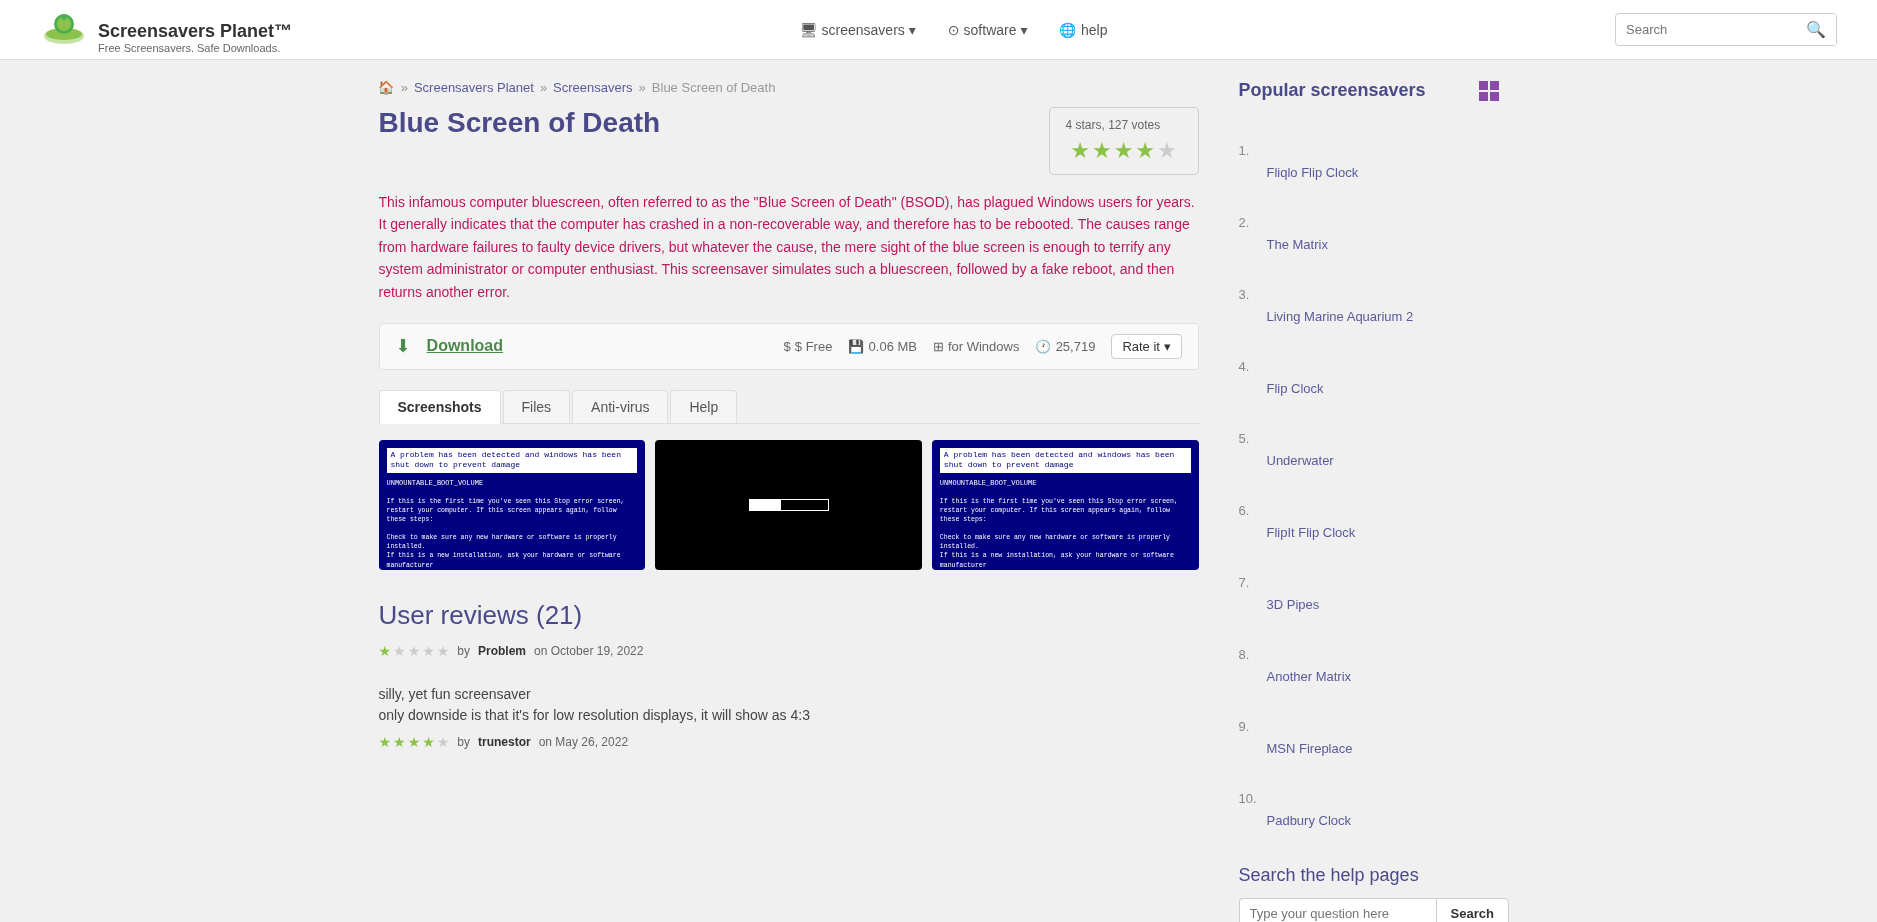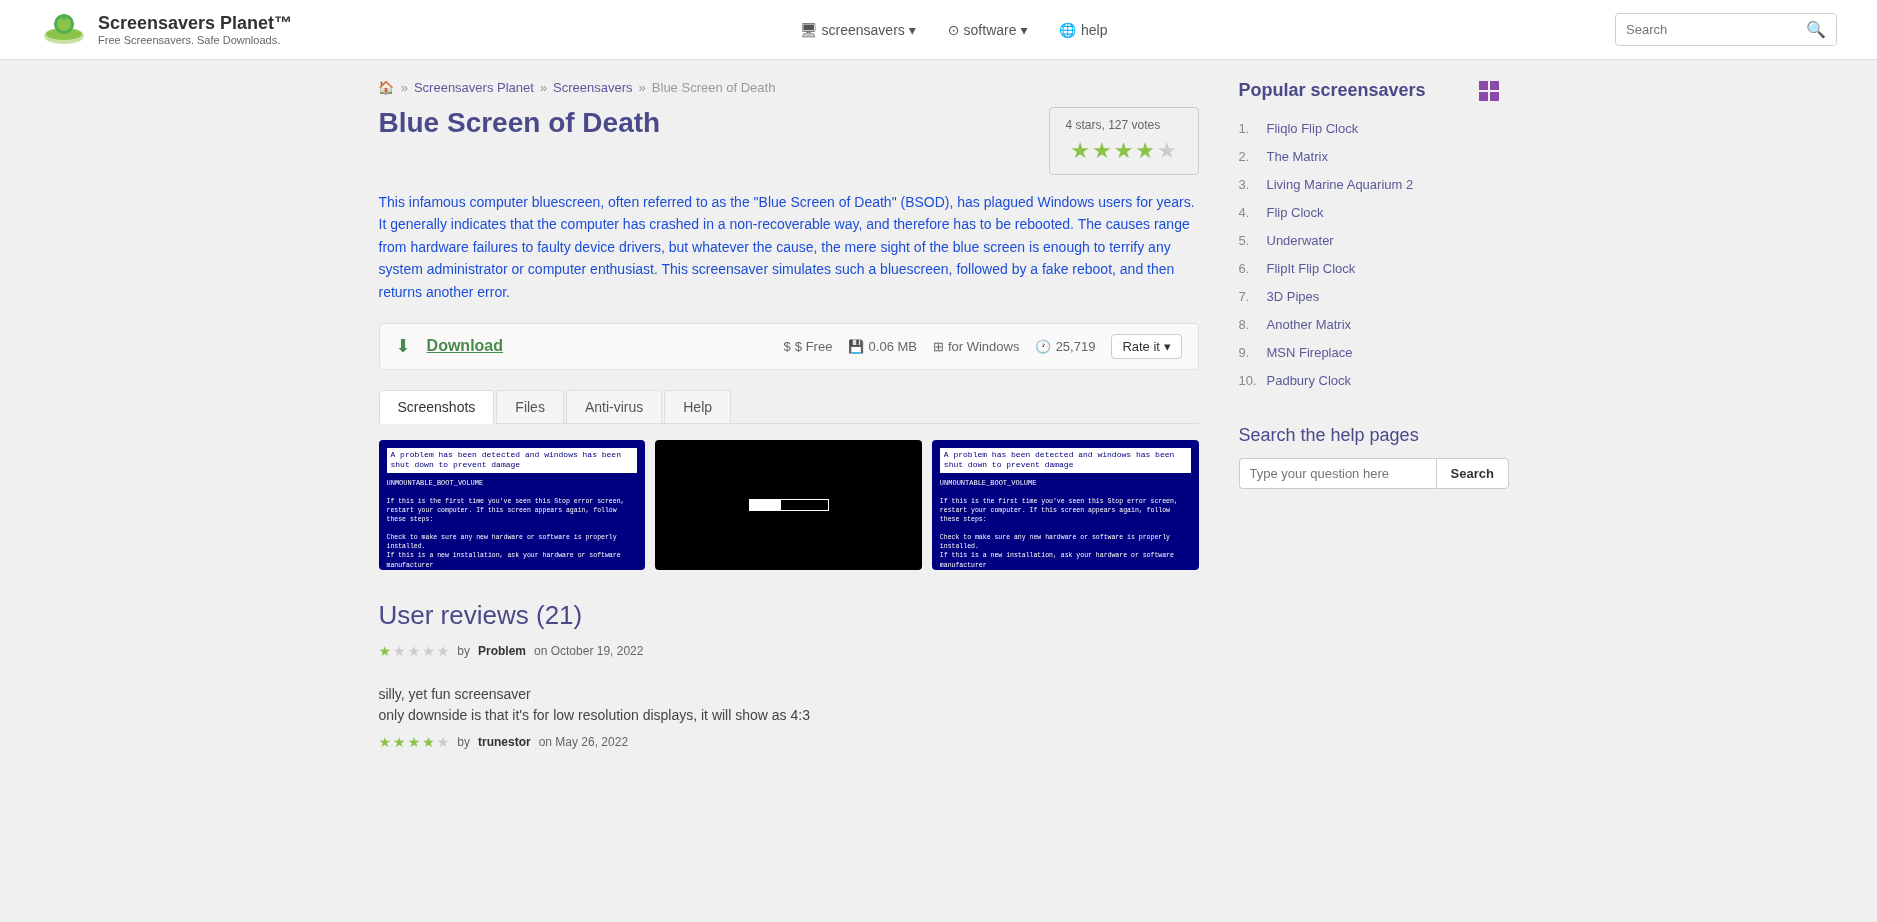--- a/index.html
+++ b/index.html
@@ -10,21 +10,21 @@
       background: #fff;
       border-bottom: 1px solid #ddd;
       padding: 0 40px;
       display: flex;
       align-items: center;
       height: 60px;
       gap: 20px;
     }
     .logo-area {
       display: flex;
-      align-items: center;
+      align-items: flex-end;
       gap: 10px;
       text-decoration: none;
       flex-shrink: 0;
     }
     .logo-icon {
       width: 48px;
       height: 48px;
     }
     .logo-text-block {
       display: flex;
@@ -135,21 +135,21 @@
       gap: 2px;
       justify-content: center;
     }
     .star { font-size: 22px; color: #8bc34a; }
     .star-empty { font-size: 22px; color: #ccc; }
 
     
     .description {
       font-size: 14px;
       line-height: 1.6;
-      color: #1d4ed8;
+      color: #be185d;
       margin-bottom: 20px;
     }
 
     
     .download-bar {
       display: flex;
       align-items: center;
       background: #f9f9f9;
       border: 1px solid #e0e0e0;
       border-radius: 4px;
@@ -205,21 +205,21 @@
       border-radius: 4px 4px 0 0;
       cursor: pointer;
       font-size: 14px;
       background: #fff;
       color: #555;
       margin-right: 2px;
     }
     .tab.active {
       background: #fff;
       color: #333;
-      font-weight: normal;
+      font-weight: bold;
       border-bottom: 1px solid #fff;
       margin-bottom: -1px;
     }
     .tab:not(.active) { background: #f5f5f5; }
 
     
     .screenshots {
       display: flex;
       gap: 10px;
       margin-bottom: 30px;
@@ -300,21 +300,21 @@
     .win-icon-sq { background: #8a4aa8; }
     .popular-list { list-style: none; }
     .popular-item {
       display: flex;
       align-items: center;
       padding: 6px 0;
       border-bottom: 1px solid #eee;
       font-size: 13px;
     }
     .popular-num { color: #888; width: 28px; flex-shrink: 0; }
-    .popular-link { color: #5a5a9a; text-decoration: none; }
+    .popular-link { color: #5a5a9a; text-decoration: none; margin-top: 44px; }
 
     
     .help-search-title {
       font-size: 18px;
       font-weight: normal;
       color: #4a4a8a;
       margin-bottom: 12px;
     }
     .help-search-box {
       display: flex;

